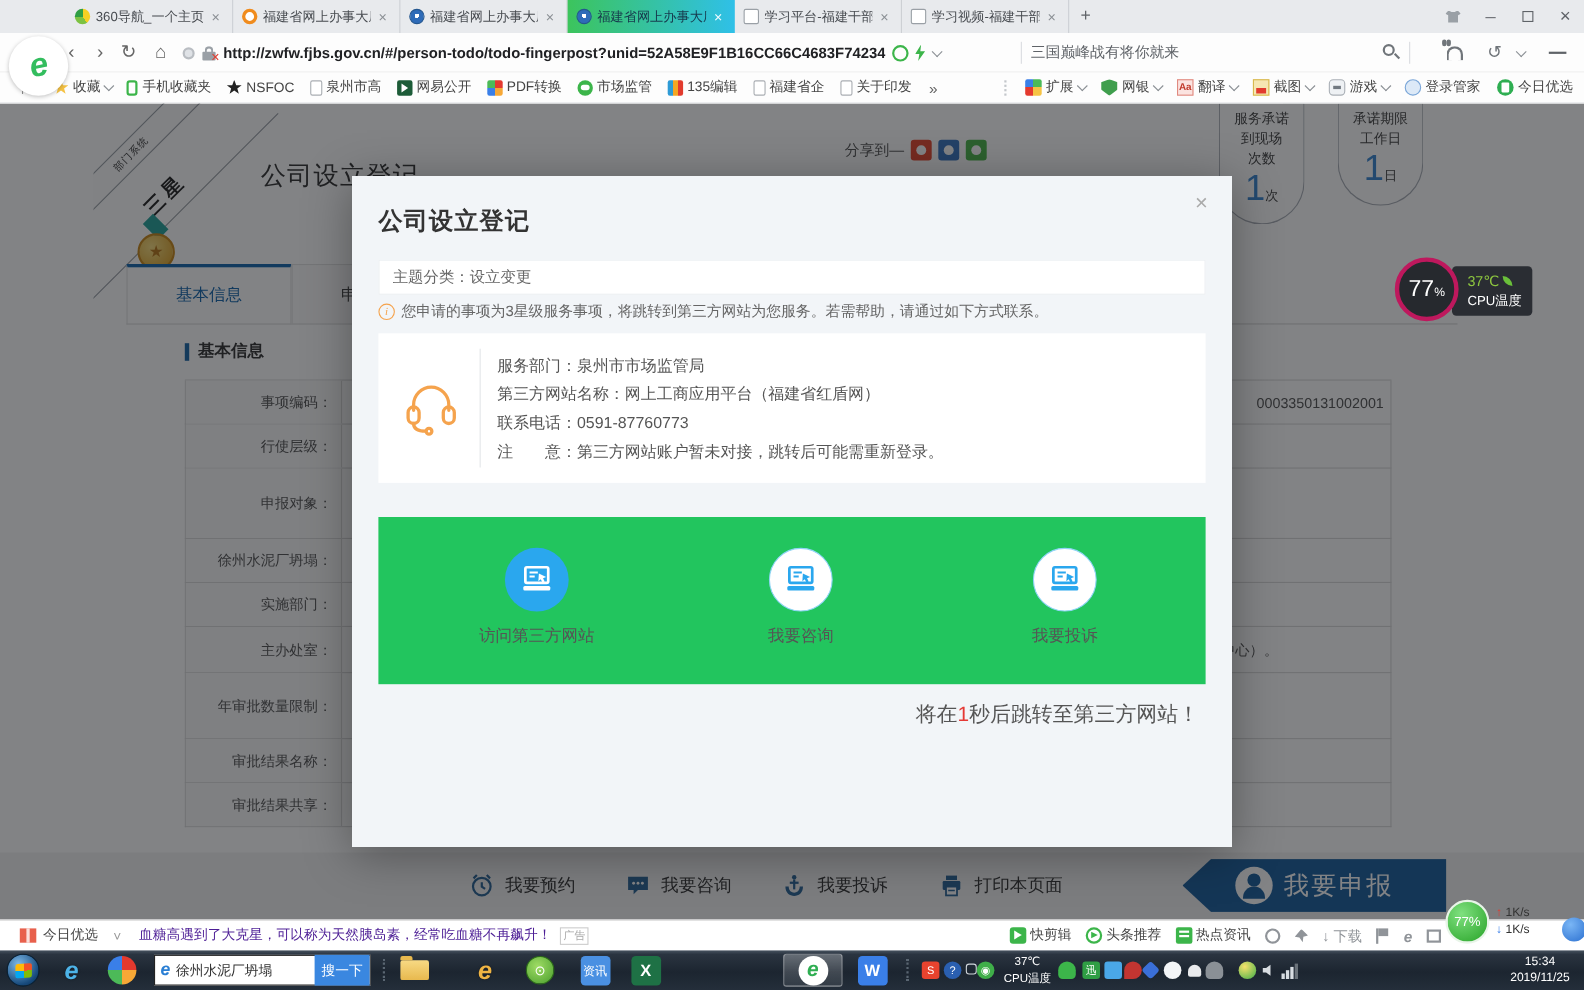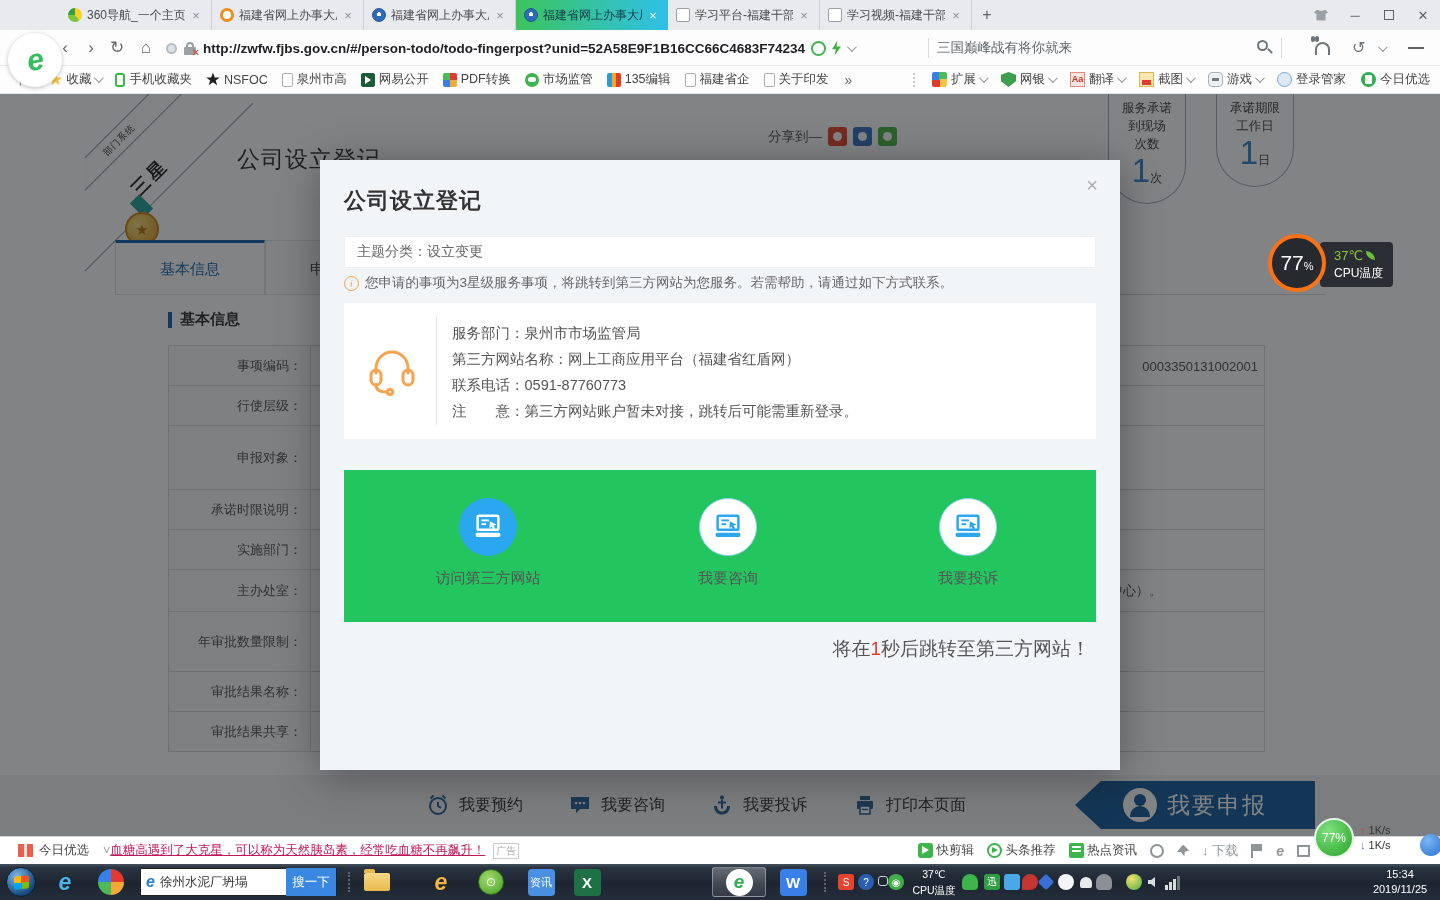--- a/index.html
+++ b/index.html
@@ -145,38 +145,38 @@
   .mact { position:absolute; top:28px; width:160px; text-align:center; }
   .mact .circ { width:58px; height:58px; border-radius:50%; margin:0 auto; display:flex; align-items:center; justify-content:center; }
   .circ.filled { background:#2aa7ee; color:#fff; }
   .circ.outline { background:#fff; border:1px solid #8fd4f7; color:#2aa7ee; }
   .mact .lab { margin-top:13px; font-size:15px; color:#555; }
   .mcount { position:absolute; right:30px; top:476px; font-size:19px; color:#555; }
   .mcount .red { color:#e53935; }
 
   
   #cpuwidget { position:absolute; left:1268px; top:234px; z-index:40; display:flex; align-items:flex-start; }
-  #cpuwidget .ring { width:58px; height:58px; border-radius:50%; background:#26292e; border:4px solid #f97316; color:#fff; display:flex; align-items:center; justify-content:center; font-size:21px; z-index:2; }
+  #cpuwidget .ring { width:58px; height:58px; border-radius:50%; background:#26292e; border:4px solid #be185d; color:#fff; display:flex; align-items:center; justify-content:center; font-size:21px; z-index:2; }
   #cpuwidget .ring .pct { font-size:11px; margin-top:6px; }
   #cpuwidget .tip { margin-left:-6px; margin-top:8px; background:rgba(38,42,48,.96); border-radius:4px; padding:5px 10px 5px 14px; color:#fff; font-size:12px; line-height:17px; }
   #cpuwidget .tip .temp { color:#8dc63f; font-size:13px; }
   .leaf { display:inline-block; width:9px; height:9px; background:#6abf3a; border-radius:0 100% 0 100%; margin-left:3px; }
 
   
   #netwidget { position:absolute; left:1314px; top:818px; z-index:45; display:flex; align-items:center; }
   #netwidget .ball { width:40px; height:40px; border-radius:50%; background:radial-gradient(circle at 35% 30%, #7fe07f, #27a327); border:2px solid #e8f5e8; color:#fff; font-size:12px; display:flex; align-items:center; justify-content:center;text-align:center; }
   #netwidget .speeds { margin-left:6px; font-size:11px; color:#333; line-height:15px; background:transparent; }
   .up { color:#e03c31; } .down { color:#3a7fe8; }
   #blueball { position:absolute; left:1420px; top:834px; width:22px; height:22px; border-radius:50%; background:radial-gradient(circle at 35% 30%, #7ab6f5, #2a6fd0); z-index:45; }
 
   
   #infobar { position:absolute; left:0; top:836px; width:1440px; height:28px; background:#fff; border-top:1px solid #d6d6d6; display:flex; align-items:center; font-size:12.5px; color:#444; }
   .gift { width:15px; height:13px; background:#e8604c; position:relative; margin:0 6px 0 18px; }
   .gift:after { content:""; position:absolute; left:6px; top:0; width:3px; height:13px; background:#fff; opacity:.8; }
-  .headline { color:#be185d; text-decoration:underline; }
+  .headline { color:#4c1d95; margin-left:16px; }
   .adtag { border:1px solid #ccc; color:#aaa; font-size:10px; padding:0 2px; margin-left:8px; }
   #infobar .right { margin-left:auto; display:flex; align-items:center; margin-right:130px; }
   #infobar .right > * { margin-left:13px; }
   .inf-ic { width:15px; height:15px; position:relative; }
   .ic-cut { background:#3cb54a; border-radius:3px; } .ic-cut:after { content:""; position:absolute; left:4px; top:3px; border-left:7px solid #fff; border-top:4.5px solid transparent; border-bottom:4.5px solid transparent; }
   .ic-tt { border:2px solid #3cb54a; border-radius:50%; width:15px; height:15px; } .ic-tt:after { content:""; position:absolute; left:3px; top:2px; border-left:6px solid #3cb54a; border-top:3.5px solid transparent; border-bottom:3.5px solid transparent; }
   .ic-news { background:#3cb54a; border-radius:2px; } .ic-news:after { content:""; position:absolute; left:3px; top:3px; width:9px; height:2px; background:#fff; box-shadow:0 4px 0 #fff; }
   .gray-ic { color:#909499; font-size:13px; }
   .ic-clockg { width:14px; height:14px; border:2px solid #909499; border-radius:50%; }
   .ic-pin { width:12px; height:12px; background:#909499; clip-path:polygon(50% 0,100% 50%,65% 60%,60% 100%,35% 65%,0 60%); }
@@ -431,21 +431,21 @@
           </div>
         </div>
       <div class="trow" style="height:64px;">
           <div class="lbl">申报对象：</div>
           <div class="val" style="line-height:26px;">
             <span>个</span>
             <span>其</span>
           </div>
         </div>
       <div class="trow" style="height:40px;">
-          <div class="lbl">承诺时限说明：</div>
+          <div class="lbl">徐州水泥厂坍塌：</div>
           <div class="val">
             <span>1-</span>
           </div>
         </div>
       <div class="trow" style="height:40px;">
           <div class="lbl">实施部门：</div>
           <div class="val">
             <span>泉</span>
           </div>
         </div>

